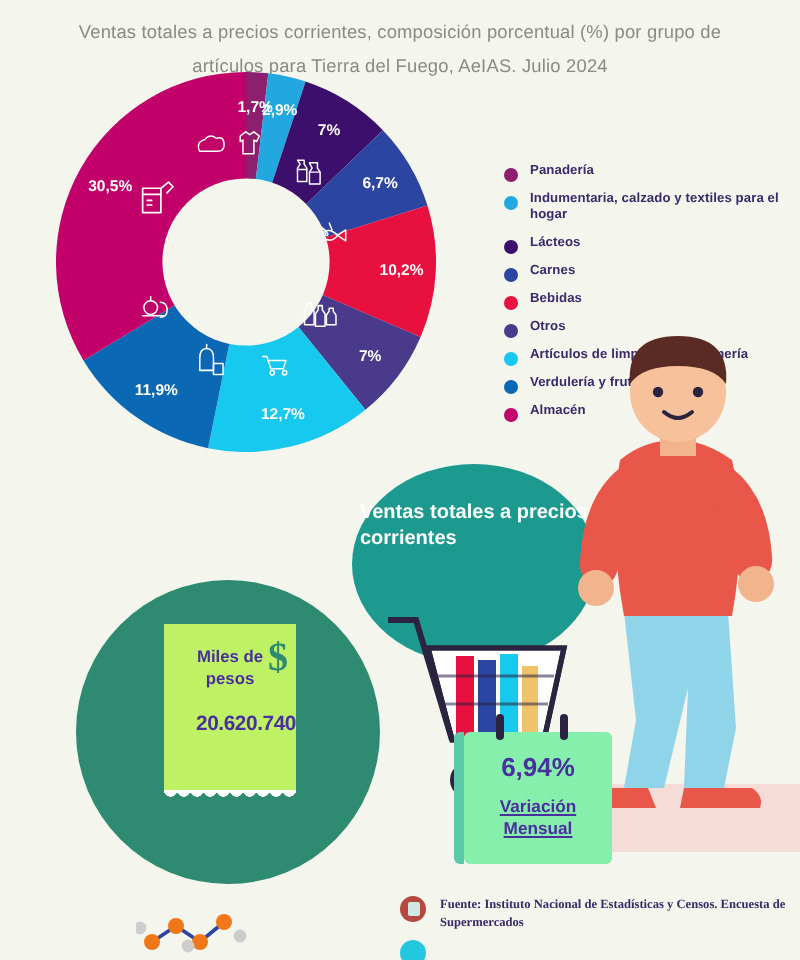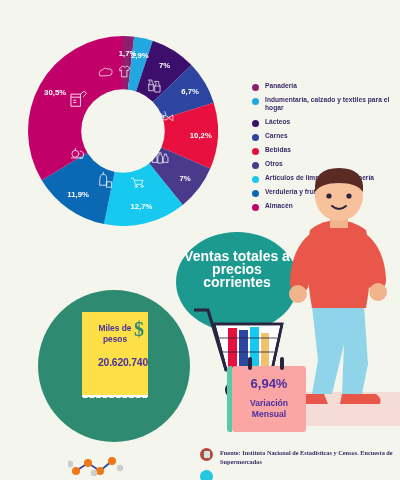--- a/index.html
+++ b/index.html
@@ -36,21 +36,21 @@
     font-size:6.6px;color:#3a2a6a;line-height:8.4px;font-weight:bold;
     letter-spacing:.05px;
   }
 
   
   .big-circle{
     position:absolute;left:38px;top:290px;width:152px;height:152px;border-radius:50%;
     background:#2e8b72;
   }
   .receipt{
-    position:absolute;left:82px;top:312px;width:66px;height:84px;background:#fde047;
+    position:absolute;left:82px;top:312px;width:66px;height:84px;background:#bef264;
   }
   .receipt:after{
     content:"";position:absolute;left:0;bottom:-5px;width:66px;height:6px;
     background:
       radial-gradient(circle at 3.3px 0, #ffffff 3.3px, transparent 3.4px) 0 0/6.6px 6px repeat-x;
   }
   .receipt-top{
     position:absolute;left:6px;top:11px;width:54px;text-align:center;
     color:#4a2f9e;font-weight:bold;font-size:8.4px;line-height:10.5px;
   }
@@ -62,42 +62,42 @@
     position:absolute;left:0;top:45px;width:66px;text-align:right;
     color:#4a2f9e;font-weight:bold;font-size:10.4px;letter-spacing:-.2px;
   }
 
   
   .bubble{
     position:absolute;left:176px;top:232px;width:122px;height:100px;border-radius:50%;
     background:#1d9a8f;
   }
   .bubble-text{
-    position:absolute;left:180px;top:250px;width:114px;text-align:center;
-    color:#ffffff;font-weight:bold;font-size:14px;line-height:13px;
+    position:absolute;left:180px;top:250px;width:114px;text-align:left;
+    color:#ffffff;font-weight:bold;font-size:10px;line-height:13px;
   }
 
   
   .badge{
-    position:absolute;left:232px;top:366px;width:74px;height:66px;background:#fca5a5;
+    position:absolute;left:232px;top:366px;width:74px;height:66px;background:#86efac;
     border-radius:3px;
   }
   .badge:before{
     content:"";position:absolute;left:-5px;top:0;width:5px;height:66px;background:#59c9a8;
     border-radius:3px 0 0 3px;
   }
   .badge-pin{position:absolute;top:-9px;width:4px;height:13px;background:#2b2340;border-radius:2px;}
   .badge-pin.a{left:16px;} .badge-pin.b{left:48px;}
   .badge-pct{
     position:absolute;left:0;top:10px;width:74px;text-align:center;
     color:#4a2f9e;font-weight:bold;font-size:13px;
   }
   .badge-cap{
     position:absolute;left:0;top:32px;width:74px;text-align:center;
-    color:#4a2f9e;font-weight:bold;font-size:8.6px;line-height:11px;
+    color:#4a2f9e;font-weight:bold;font-size:8.6px;line-height:11px;text-decoration:underline;
   }
 
   
   .footer{position:absolute;left:200px;top:448px;width:200px;display:flex;align-items:flex-start;}
   .footer-icon{
     width:13px;height:13px;border-radius:50%;background:#b5483f;flex:0 0 auto;margin-right:7px;
     position:relative;
   }
   .footer-icon:after{
     content:"";position:absolute;left:3.5px;top:3px;width:6px;height:7px;background:#cfe8e4;
@@ -117,20 +117,21 @@
   .floor{position:absolute;left:250px;top:392px;width:150px;height:34px;background:#f6dcd6;}
   .cart{position:absolute;left:186px;top:300px;width:118px;height:108px;}
 
   .deco-mol{position:absolute;left:68px;top:455px;width:60px;height:24px;}
 </style>
 </head>
 <body>
 
 <div class="root">
 
+  <div class="title">Ventas totales a precios corrientes, composición porcentual (%) por grupo de artículos para Tierra del Fuego, AeIAS.  Julio  2024</div>
 
   <div class="donut-wrap">
     <svg class="donut-svg" viewBox="0 0 100 100" width="190" height="190">
       <g id="slices">
           <path d="M50 50 L50 0 A50 50 0 0 1 55.88117423348778 0.3470867960865789 Z" fill="#8e1f6e"></path>
           <path d="M50 50 L55.88117423348778 0.3470867960865789 A50 50 0 0 1 65.68151470909042 2.5227412709139188 Z" fill="#22a7e0"></path>
           <path d="M50 50 L65.68151470909042 2.5227412709139188 A50 50 0 0 1 86.02314722678989 15.32532820808509 Z" fill="#3b0f6b"></path>
           <path d="M50 50 L86.02314722678989 15.32532820808509 A50 50 0 0 1 97.74199106717003 35.143947733591645 Z" fill="#2b45a0"></path>
           <path d="M50 50 L97.74199106717003 35.143947733591645 A50 50 0 0 1 95.94127132323669 69.73321031167383 Z" fill="#e8103e"></path>
           <path d="M50 50 L95.94127132323669 69.73321031167383 A50 50 0 0 1 81.42558074557411 88.89000996147213 Z" fill="#4a3a8c"></path>

